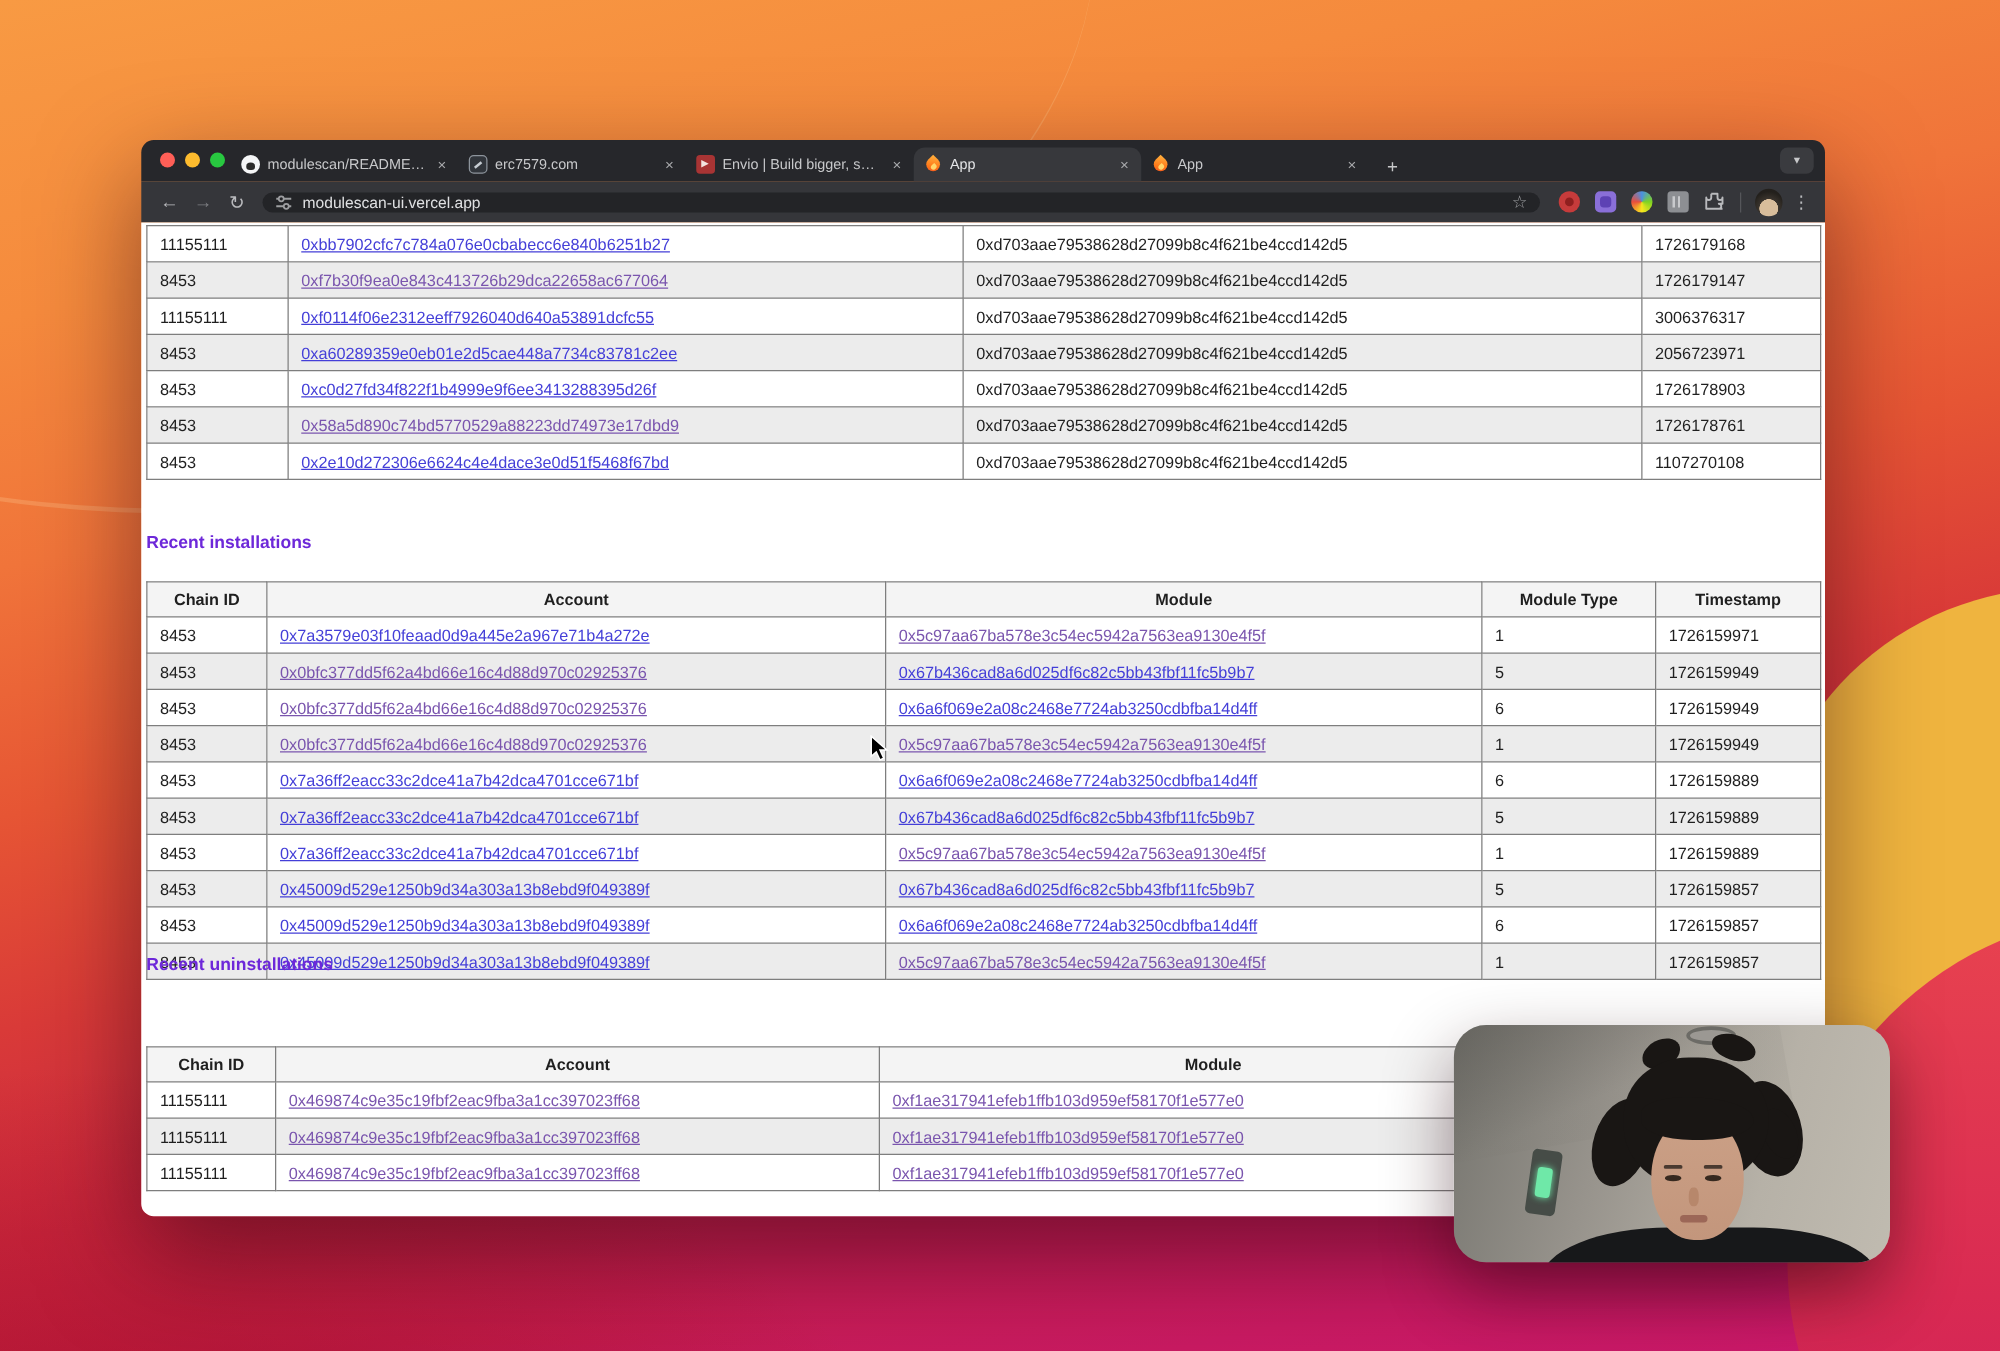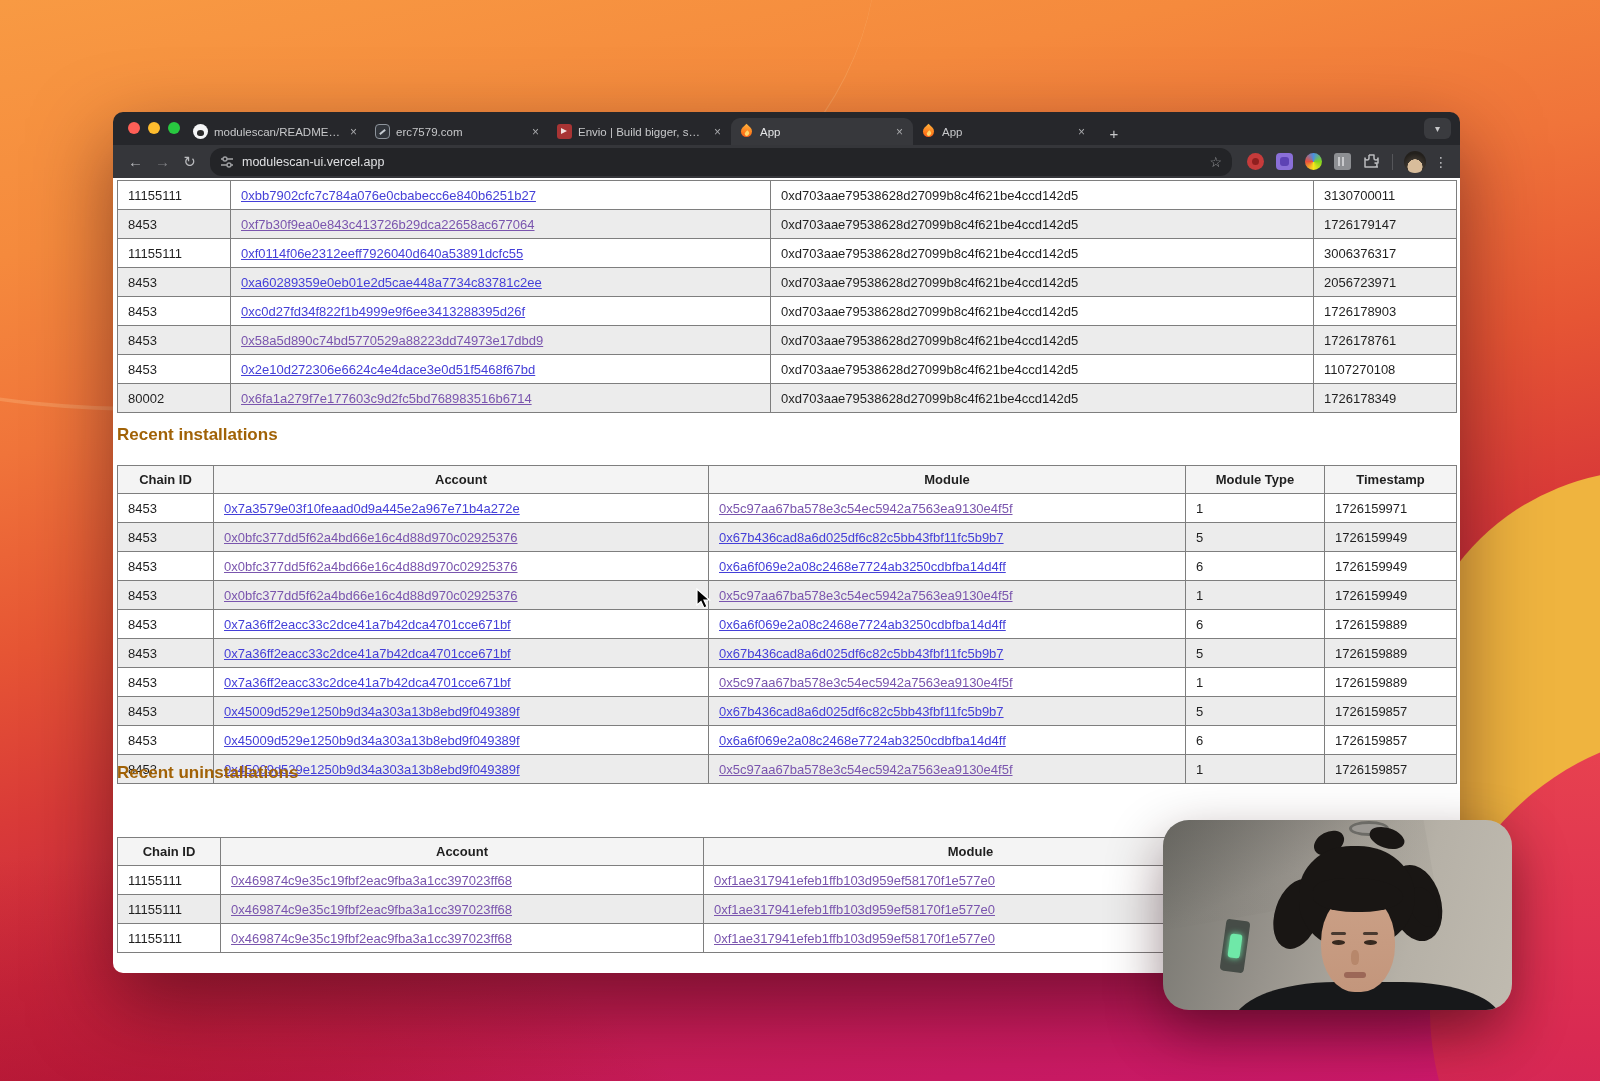--- a/index.html
+++ b/index.html
@@ -53,21 +53,21 @@
     border-radius:0 55% 55% 55%;transform:rotate(45deg);}
   .fav-flame::after{content:"";position:absolute;left:6px;top:7px;width:4px;height:5px;
     background:#ffd66b;border-radius:0 50% 50% 50%;transform:rotate(45deg);}
 
   
   .toolbar{position:absolute;left:0;top:33px;right:0;height:33px;background:#35363a;
     display:flex;align-items:center;padding:0 10px;box-sizing:border-box;gap:2px;}
   .navbtn{width:25px;height:25px;display:flex;align-items:center;justify-content:center;
     color:#b9babd;font-size:15px;border-radius:50%;flex:0 0 auto;}
   .navbtn.dim{color:#7e7f83;}
-  .omnibox{flex:1;height:28px;margin:0 8px 0 6px;background:#232427;border-radius:12px;
+  .omnibox{flex:1;height:16px;margin:0 8px 0 6px;background:#232427;border-radius:12px;
     display:flex;align-items:center;padding:0 10px;color:#dfe0e2;font-size:12.5px;min-width:0;}
   .site-icon{width:14px;height:14px;margin-right:8px;flex:0 0 auto;}
   .site-icon svg{display:block;}
   .omni-star{margin-left:auto;color:#9d9ea1;font-size:14px;}
   .ext{width:17px;height:17px;margin:0 5px;flex:0 0 auto;position:relative;}
   .ext-red{background:#c63b3b;border-radius:50%;}
   .ext-red::after{content:"";position:absolute;left:5px;top:5px;width:7px;height:7px;background:#8f1f1f;border-radius:50%;}
   .ext-purple{background:#8a6fd8;border-radius:4px;}
   .ext-purple::after{content:"";position:absolute;left:4px;top:4px;width:9px;height:9px;background:#5d42b4;border-radius:3px;}
   .ext-rainbow{border-radius:50%;background:conic-gradient(#4a90e2,#7ed321,#f8e71c,#e94e3c,#4a90e2);}
@@ -85,21 +85,21 @@
   .pagearea{position:absolute;left:0;top:66px;right:0;bottom:0;background:#fff;
     border-radius:0 0 10px 10px;overflow:hidden;}
   table{border-collapse:collapse;table-layout:fixed;font-size:13px;color:#1f1f1f;}
   td,th{border:1px solid #7e7e7e;height:29px;padding:0 6px 0 10px;box-sizing:border-box;
     white-space:nowrap;overflow:hidden;text-align:left;}
   th{height:28px;font-weight:700;text-align:center;background:#f4f4f4;padding:0 4px;}
   tr.alt td{background:#ececec;}
   a.lnk{color:#443fd8;text-decoration:underline;}
   a.lnk.visited{color:#7a55ae;}
   .t1{position:absolute;top:2px;left:4px;width:1339px;}
-  .h-sec{position:absolute;left:4px;font-size:17px;font-weight:700;color:#a16207;}
+  .h-sec{position:absolute;left:4px;font-size:14px;font-weight:700;color:#6d28d9;}
   .h1{top:247px;}
   .t2{position:absolute;top:287px;left:4px;width:1339px;}
   .h2{top:585px;}
   .t3{position:absolute;top:659px;left:4px;width:1120px;}
   
   .t1 col.c1{width:113px}.t1 col.c2{width:540px}.t1 col.c3{width:543px}.t1 col.c4{width:143px}
   .t2 col.c1{width:96px}.t2 col.c2{width:495px}.t2 col.c3{width:477px}.t2 col.c4{width:139px}.t2 col.c5{width:132px}
   .t3 col.c1{width:103px}.t3 col.c2{width:483px}.t3 col.c3{width:534px}
 
   
@@ -226,21 +226,21 @@
           <col class="c1">
           <col class="c2">
           <col class="c3">
           <col class="c4">
         </colgroup>
       <tbody>
           <tr>
             <td>11155111</td>
             <td><a href="#" class="lnk">0xbb7902cfc7c784a076e0cbabecc6e840b6251b27</a></td>
             <td>0xd703aae79538628d27099b8c4f621be4ccd142d5</td>
-            <td>3130700011</td>
+            <td>1726179168</td>
           </tr>
           <tr class="alt">
             <td>8453</td>
             <td><a href="#" class="lnk visited">0xf7b30f9ea0e843c413726b29dca22658ac677064</a></td>
             <td>0xd703aae79538628d27099b8c4f621be4ccd142d5</td>
             <td>1726179147</td>
           </tr>
           <tr>
             <td>11155111</td>
             <td><a href="#" class="lnk">0xf0114f06e2312eeff7926040d640a53891dcfc55</a></td>
@@ -263,26 +263,20 @@
             <td>8453</td>
             <td><a href="#" class="lnk visited">0x58a5d890c74bd5770529a88223dd74973e17dbd9</a></td>
             <td>0xd703aae79538628d27099b8c4f621be4ccd142d5</td>
             <td>1726178761</td>
           </tr>
           <tr>
             <td>8453</td>
             <td><a href="#" class="lnk">0x2e10d272306e6624c4e4dace3e0d51f5468f67bd</a></td>
             <td>0xd703aae79538628d27099b8c4f621be4ccd142d5</td>
             <td>1107270108</td>
-          </tr>
-          <tr class="alt">
-            <td>80002</td>
-            <td><a href="#" class="lnk visited">0x6fa1a279f7e177603c9d2fc5bd768983516b6714</a></td>
-            <td>0xd703aae79538628d27099b8c4f621be4ccd142d5</td>
-            <td>1726178349</td>
           </tr>
         </tbody>
     </table>
 
     <div class="h-sec h1">Recent installations</div>
 
     <table class="t2">
       <colgroup>
           <col class="c1">
           <col class="c2">

